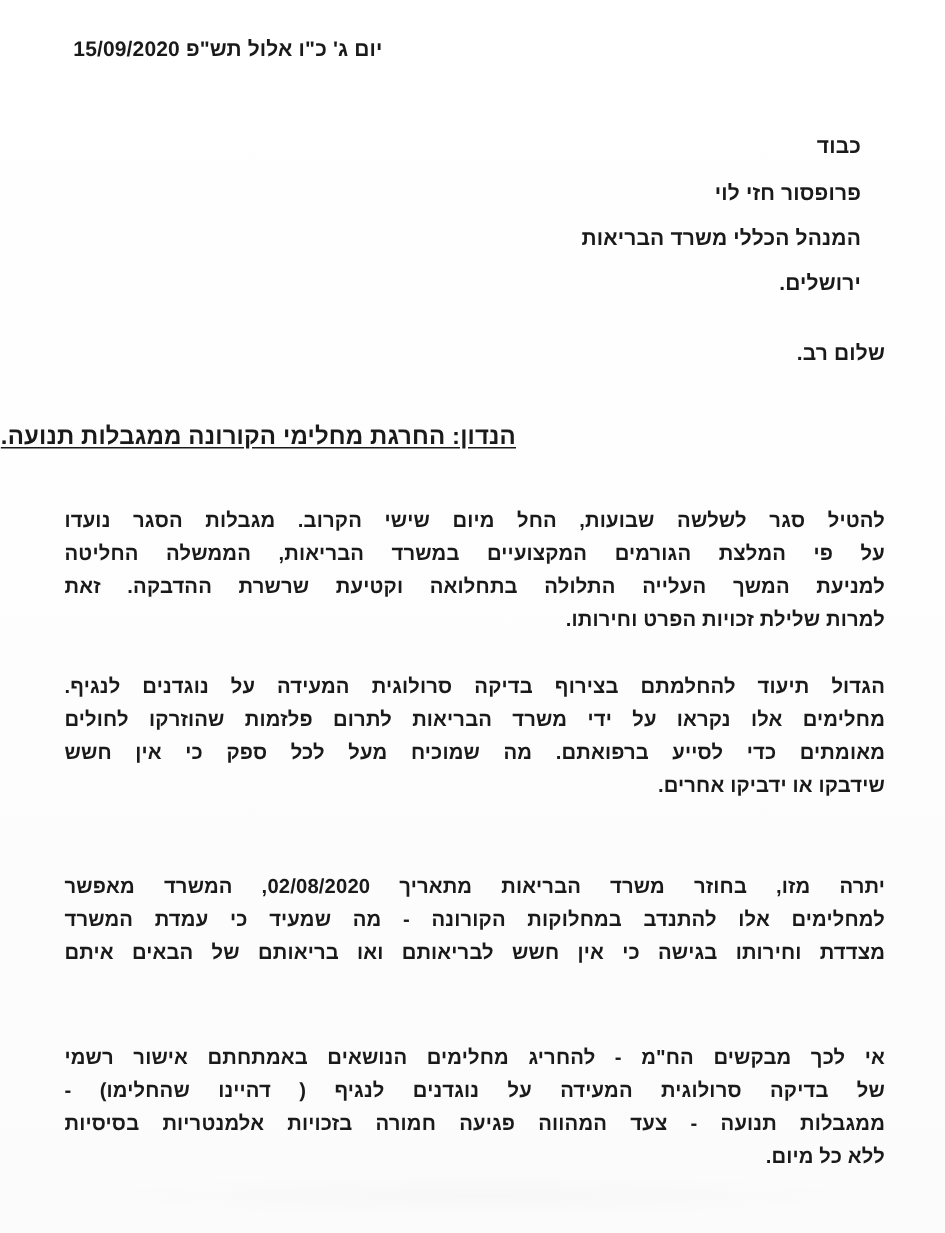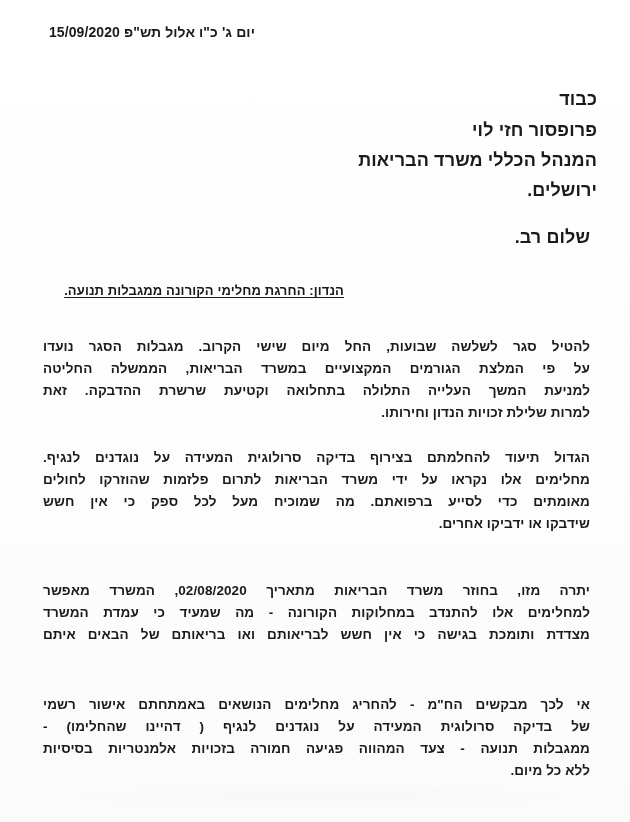--- a/index.html
+++ b/index.html
@@ -37,39 +37,39 @@
       font-size: 13.5px;
       letter-spacing: 0.1px;
     }
     .date-line {
       top: 24px;
       right: 375px;
       font-size: 14px;
       white-space: nowrap;
     }
     .addr {
-      right: 33px;
+      right: 56px;
       width: 260px;
-      font-size: 18px;
+      font-size: 14px;
       white-space: nowrap;
     }
     .addr.l1 { top: 89px; }
     .addr.l2 { top: 120px; }
     .addr.l3 { top: 150px; }
     .addr.l4 { top: 180px; }
     .greeting {
       top: 227px;
       right: 40px;
-      font-size: 18px;
+      font-size: 14px;
       white-space: nowrap;
     }
     .subject {
       top: 283px;
       right: 286px;
-      font-size: 13px;
+      font-size: 16px;
       text-decoration: underline;
       text-underline-offset: 2px;
       white-space: nowrap;
     }
     .para {
       right: 40px;
       width: 547px;
       line-height: 22px;
       text-align: justify;
       text-align-last: right;
@@ -101,34 +101,34 @@
   <div class="rtl addr l4">ירושלים.</div>
 
   <div class="rtl greeting">שלום רב.</div>
 
   <div class="rtl subject">הנדון: החרגת מחלימי הקורונה ממגבלות תנועה.</div>
 
   <div class="rtl para p1">
     <span class="ln">להטיל סגר לשלשה שבועות, החל מיום שישי הקרוב.  מגבלות הסגר נועדו</span>
     <span class="ln">על פי המלצת הגורמים המקצועיים במשרד הבריאות, הממשלה החליטה</span>
     <span class="ln">למניעת המשך העלייה התלולה בתחלואה וקטיעת שרשרת ההדבקה. זאת</span>
-    <span class="ln last">למרות שלילת זכויות הנדון וחירותו.</span>
+    <span class="ln last">למרות שלילת זכויות הפרט וחירותו.</span>
   </div>
 
   <div class="rtl para p2">
     <span class="ln">הגדול תיעוד להחלמתם בצירוף בדיקה סרולוגית המעידה על נוגדנים לנגיף.</span>
     <span class="ln">מחלימים אלו נקראו על ידי משרד הבריאות לתרום פלזמות שהוזרקו לחולים</span>
     <span class="ln">מאומתים כדי לסייע ברפואתם. מה שמוכיח מעל לכל ספק כי אין חשש</span>
     <span class="ln last">שידבקו או ידביקו אחרים.</span>
   </div>
 
   <div class="rtl para p3">
     <span class="ln">יתרה מזו, בחוזר משרד הבריאות מתאריך 02/08/2020, המשרד מאפשר</span>
     <span class="ln">למחלימים אלו להתנדב במחלוקות הקורונה - מה שמעיד כי עמדת המשרד</span>
-    <span class="ln">מצדדת ותומכת בגישה כי אין חשש לבריאותם ואו בריאותם של הבאים איתם</span>
+    <span class="ln">מצדדת וחירותו בגישה כי אין חשש לבריאותם ואו בריאותם של הבאים איתם</span>
   </div>
 
   <div class="rtl para p4">
     <span class="ln">אי לכך מבקשים הח"מ -  להחריג מחלימים הנושאים באמתחתם אישור רשמי</span>
     <span class="ln">של בדיקה סרולוגית המעידה על נוגדנים לנגיף ( דהיינו שהחלימו) -</span>
     <span class="ln">ממגבלות תנועה  - צעד המהווה פגיעה חמורה בזכויות אלמנטריות בסיסיות</span>
     <span class="ln last">ללא כל מיום.</span>
   </div>
 
 </div>

